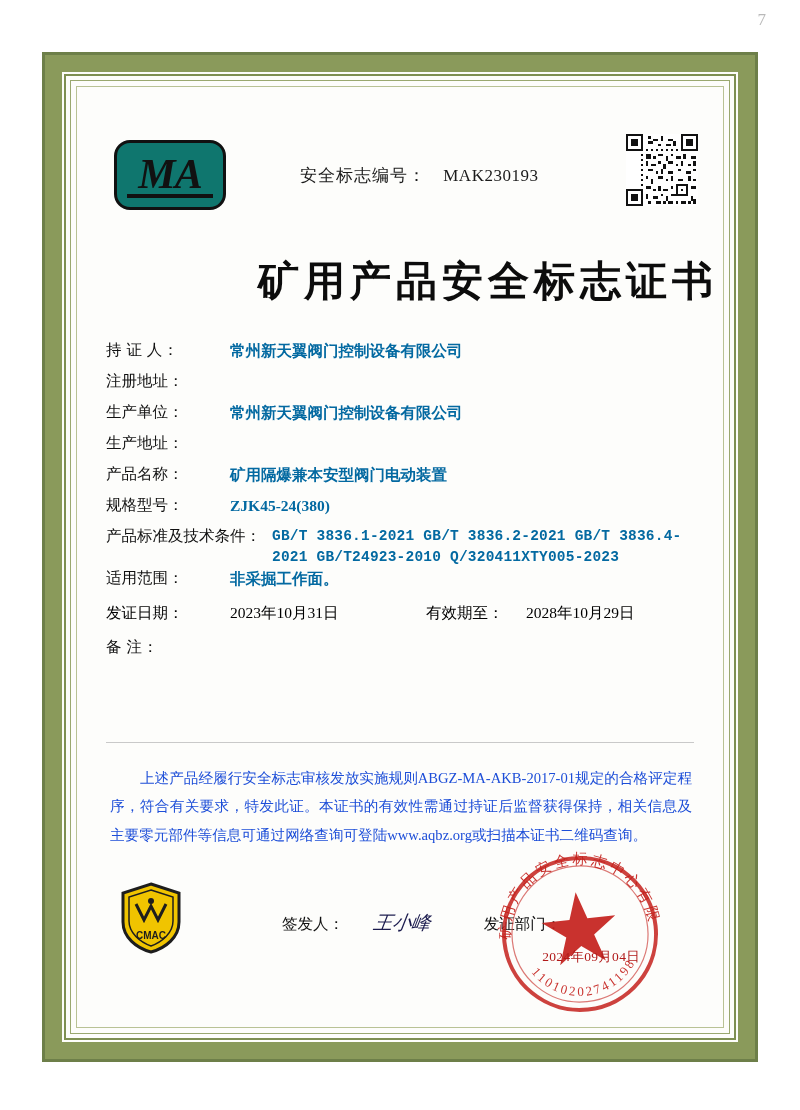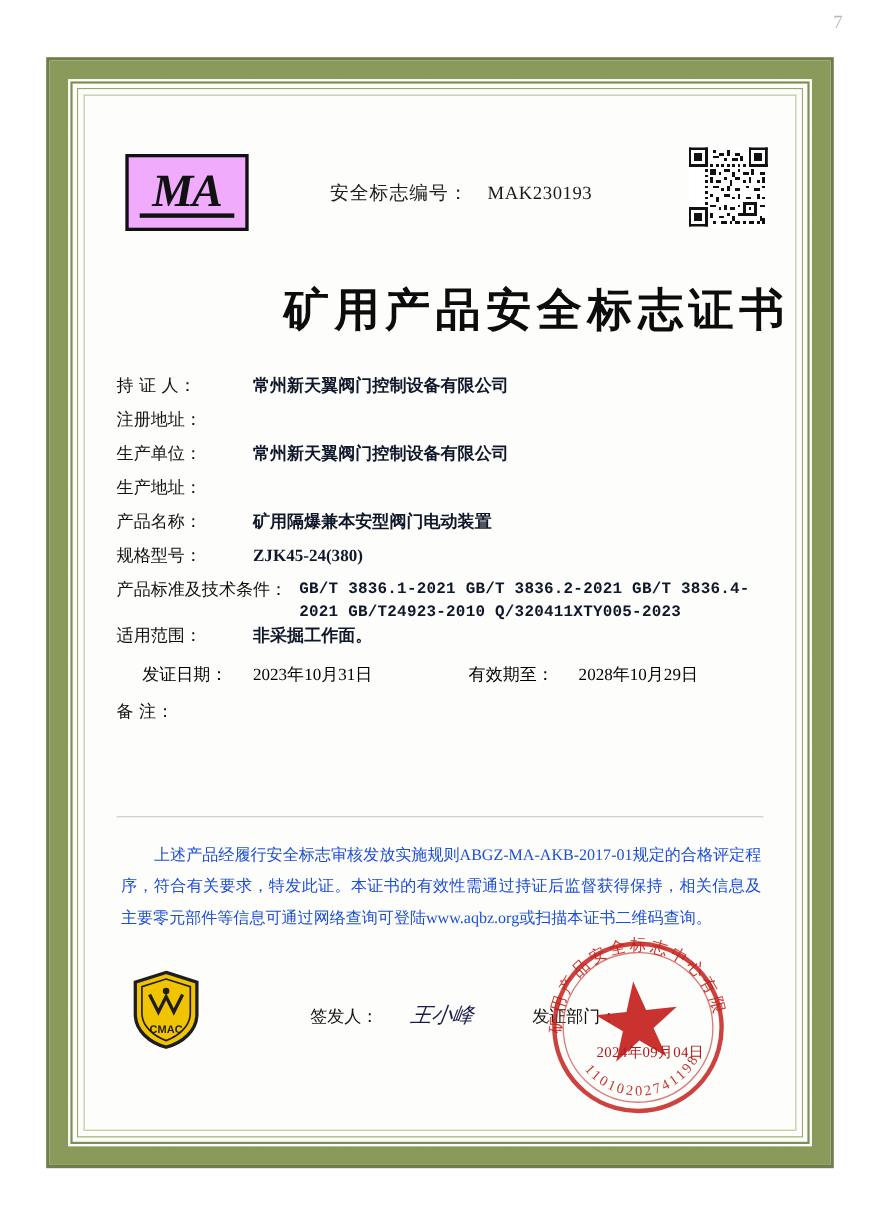--- a/index.html
+++ b/index.html
@@ -96,23 +96,23 @@
     box-sizing: border-box;
   }
 
   
   .ma-logo {
     position: absolute;
     left: 32px;
     top: 48px;
     width: 112px;
     height: 70px;
-    background: #f0abfc;
+    background: #0f766e;
     border: 3px solid #111;
-    border-radius: 0;
+    border-radius: 16px;
     box-sizing: border-box;
   }
   .ma-logo .ma-text {
     position: absolute;
     left: 0; right: 0; top: 50%;
     transform: translateY(-52%);
     text-align: center;
     font-family: "Liberation Serif", serif;
     font-weight: bold;
     font-style: italic;
@@ -187,21 +187,21 @@
     color: #111;
     font-family: "Liberation Serif", serif;
     white-space: nowrap;
   }
   .row .flabel.wide {
     width: 166px;
     flex: 0 0 166px;
   }
   .row .fvalue {
     font-size: 15.5px;
-    color: #0f172a;
+    color: #0369a1;
     font-weight: bold;
     font-family: "Liberation Serif", serif;
     line-height: 1.45;
   }
   .row .fvalue.mono {
     font-family: "Liberation Mono", monospace;
     font-weight: bold;
     font-size: 14.5px;
     letter-spacing: 0.2px;
   }
@@ -211,21 +211,20 @@
   .row-date {
     position: relative;
     min-height: 34px;
     margin-top: 4px;
   }
   .date-issue-label {
     position: absolute;
     left: 0; top: 0;
     width: 124px;
     font-size: 15.5px;
-    text-align: center;
   }
   .date-issue-value {
     position: absolute;
     left: 124px; top: 0;
     font-size: 15.5px;
   }
   .date-exp-label {
     position: absolute;
     left: 320px; top: 0;
     font-size: 15.5px;

